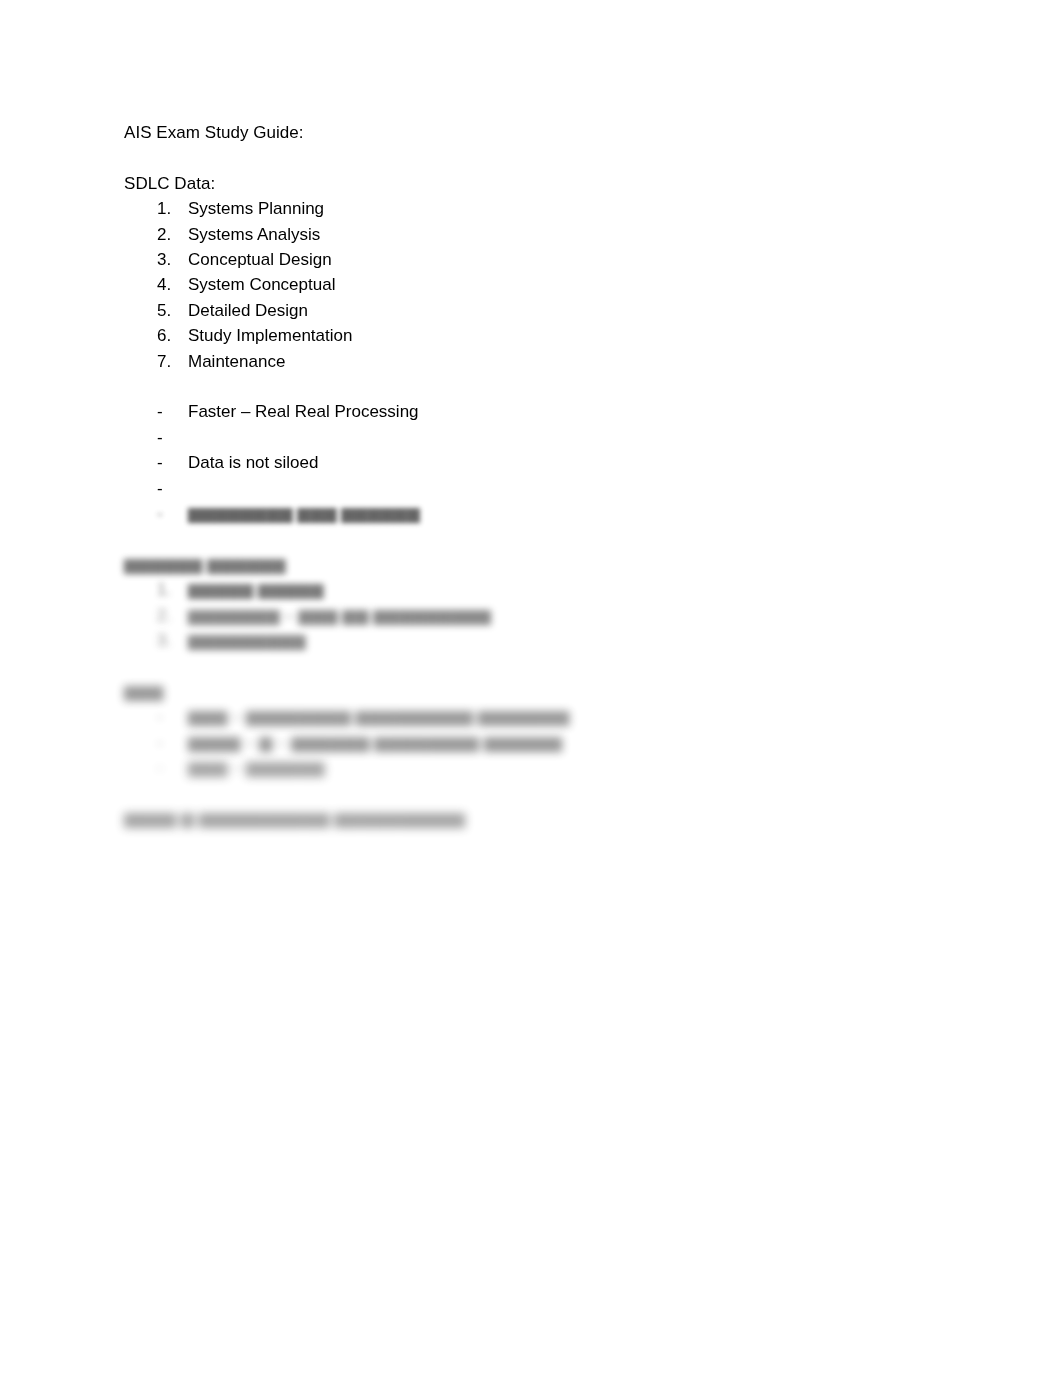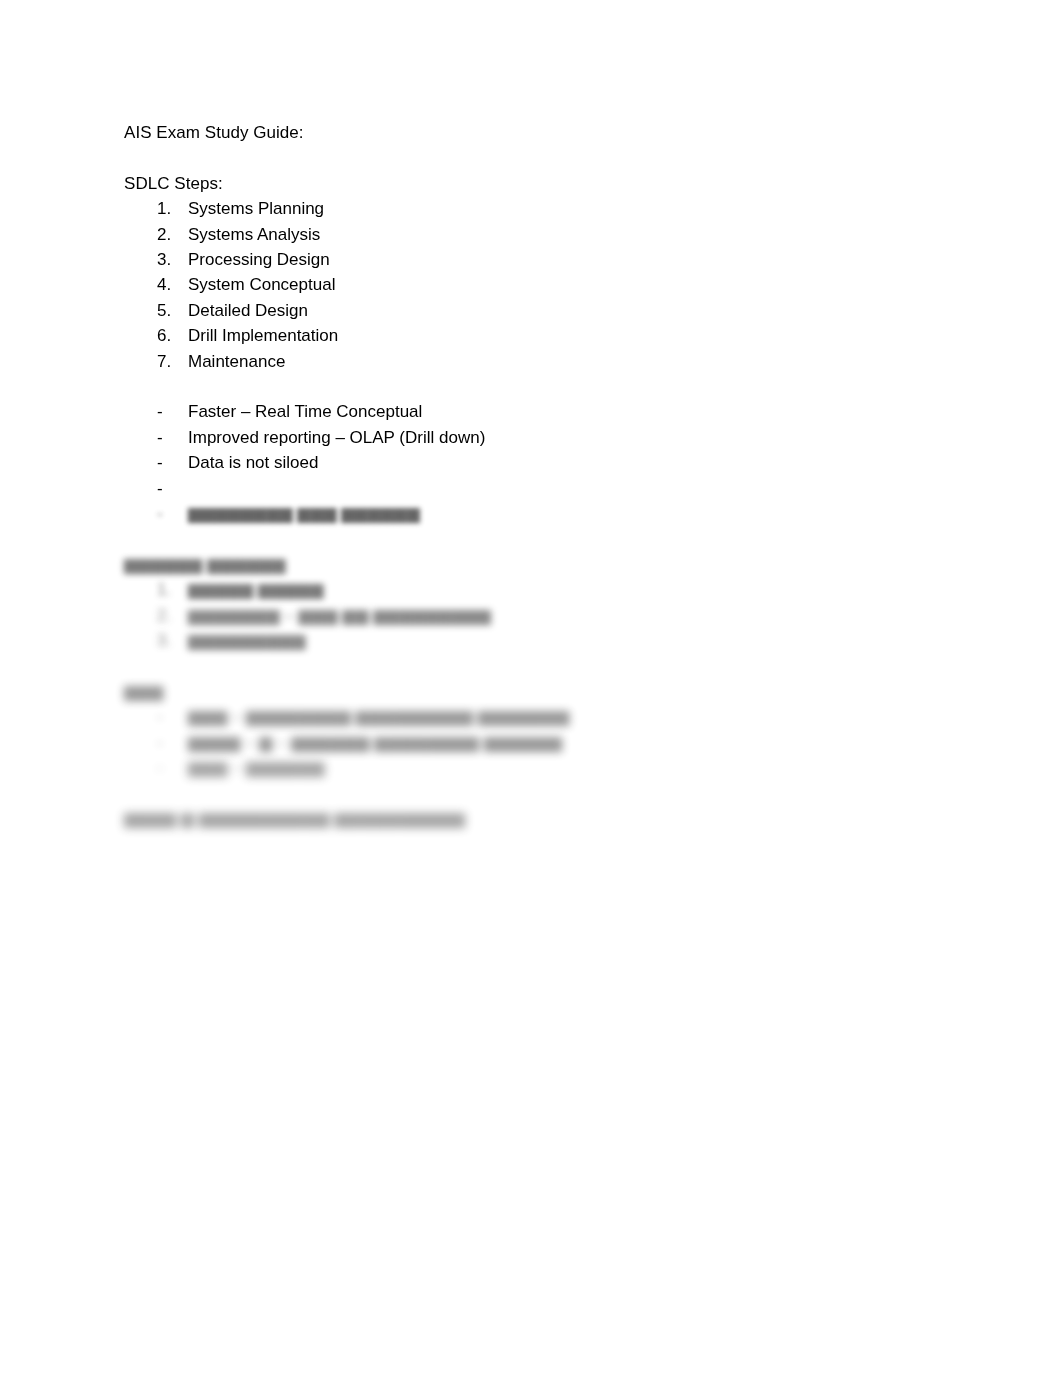--- a/index.html
+++ b/index.html
@@ -83,64 +83,63 @@
 </head>
 <body>
 
 <div class="page">
   <div class="doc-body">
 
     <div class="para">AIS Exam Study Guide:</div>
 
     <div class="spacer"></div>
 
-    <div class="para">SDLC Steps:</div>
+    <div class="para">SDLC Data:</div>
 
     <ol class="list">
       <li class="list-item">
         <span class="marker">1.</span>
         <span class="item-text">Systems Planning</span>
       </li>
       <li class="list-item">
         <span class="marker">2.</span>
         <span class="item-text">Systems Analysis</span>
       </li>
       <li class="list-item">
         <span class="marker">3.</span>
-        <span class="item-text">Processing Design</span>
+        <span class="item-text">Conceptual Design</span>
       </li>
       <li class="list-item">
         <span class="marker">4.</span>
         <span class="item-text">System Conceptual</span>
       </li>
       <li class="list-item">
         <span class="marker">5.</span>
         <span class="item-text">Detailed Design</span>
       </li>
       <li class="list-item">
         <span class="marker">6.</span>
-        <span class="item-text">Drill Implementation</span>
+        <span class="item-text">Study Implementation</span>
       </li>
       <li class="list-item">
         <span class="marker">7.</span>
         <span class="item-text">Maintenance</span>
       </li>
     </ol>
 
     <div class="spacer"></div>
 
 
     <ul class="list">
       <li class="list-item">
         <span class="marker">-</span>
-        <span class="item-text">Faster – Real Time Conceptual</span>
-      </li>
-      <li class="list-item">
-        <span class="marker">-</span>
-        <span class="item-text">Improved reporting – OLAP (Drill down)</span>
+        <span class="item-text">Faster – Real Real Processing</span>
+      </li>
+      <li class="list-item">
+        <span class="marker">-</span>
       </li>
       <li class="list-item">
         <span class="marker">-</span>
         <span class="item-text">Data is not siloed</span>
       </li>
       <li class="list-item">
         <span class="marker">-</span>
       </li>
     </ul>
 

